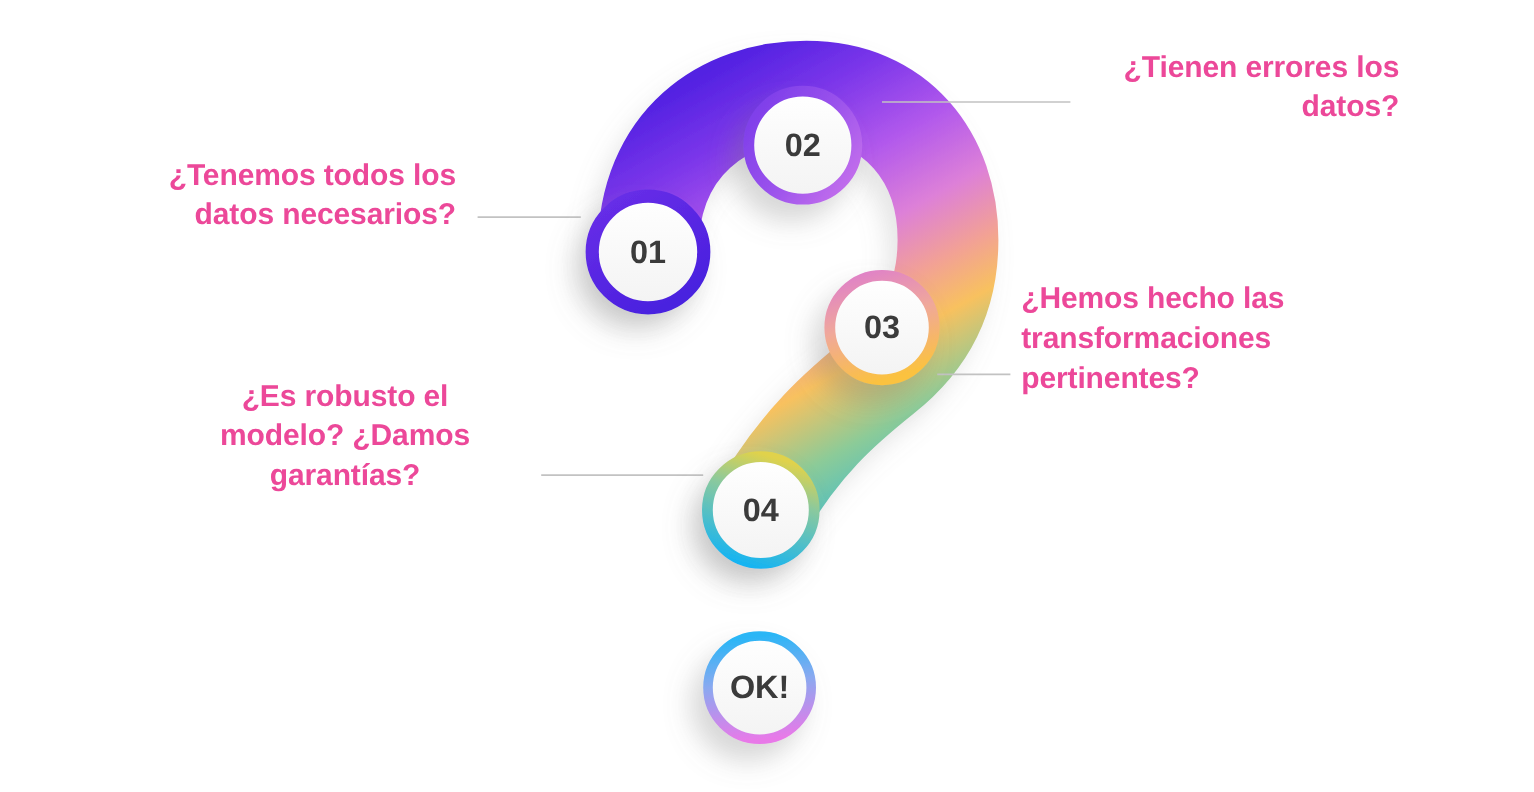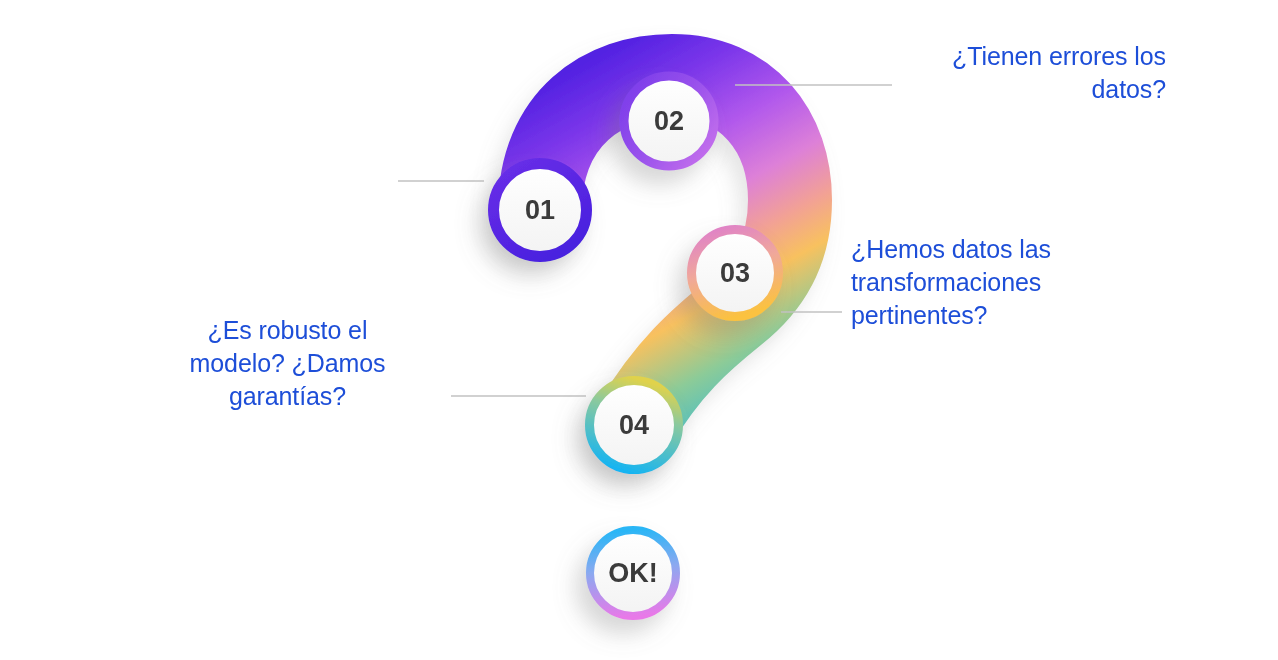--- a/index.html
+++ b/index.html
@@ -20,22 +20,22 @@
   }
   #qmark-svg {
     position: absolute;
     left: 0;
     top: 0;
     width: 1278px;
     height: 660px;
   }
   .label {
     position: absolute;
-    color: #1d4ed8;
-    font-weight: normal;
+    color: #ec4899;
+    font-weight: bold;
     font-size: 25px;
     line-height: 1.32;
     letter-spacing: -0.1px;
     white-space: pre-line;
   }
   .label-right { text-align: right; }
   .label-left  { text-align: left; }
 
   #label-01 { left: 70px;  top: 130px; width: 310px; }
   #label-02 { left: 830px; top: 40px;  width: 336px; }
@@ -154,25 +154,27 @@
       <circle cx="634" cy="425" r="44.5" fill="url(#gDiscFill)" stroke="url(#gRing04)" stroke-width="9"></circle>
       <text x="634" y="425" text-anchor="middle" dominant-baseline="central" font-family="'Liberation Sans', sans-serif" font-size="27" font-weight="bold" fill="#3a3a3a">04</text>
     </g>
 
     <g filter="url(#softShadow)">
       <circle cx="633" cy="573" r="43" fill="url(#gDiscFill)" stroke="url(#gRingOK)" stroke-width="8"></circle>
       <text x="633" y="573" text-anchor="middle" dominant-baseline="central" font-family="'Liberation Sans', sans-serif" font-size="27" font-weight="bold" fill="#3a3a3a">OK!</text>
     </g>
   </svg>
 
+  <div class="label label-right" id="label-01">¿Tenemos todos los
+datos necesarios?</div>
 
   <div class="label label-right" id="label-02">¿Tienen errores los
 datos?</div>
 
-  <div class="label label-left" id="label-03">¿Hemos datos las
+  <div class="label label-left" id="label-03">¿Hemos hecho las
 transformaciones
 pertinentes?</div>
 
   <div class="label label-right" id="label-04">¿Es robusto el
 modelo? ¿Damos
 garantías?</div>
 
 </div>
 
 </body></html>

